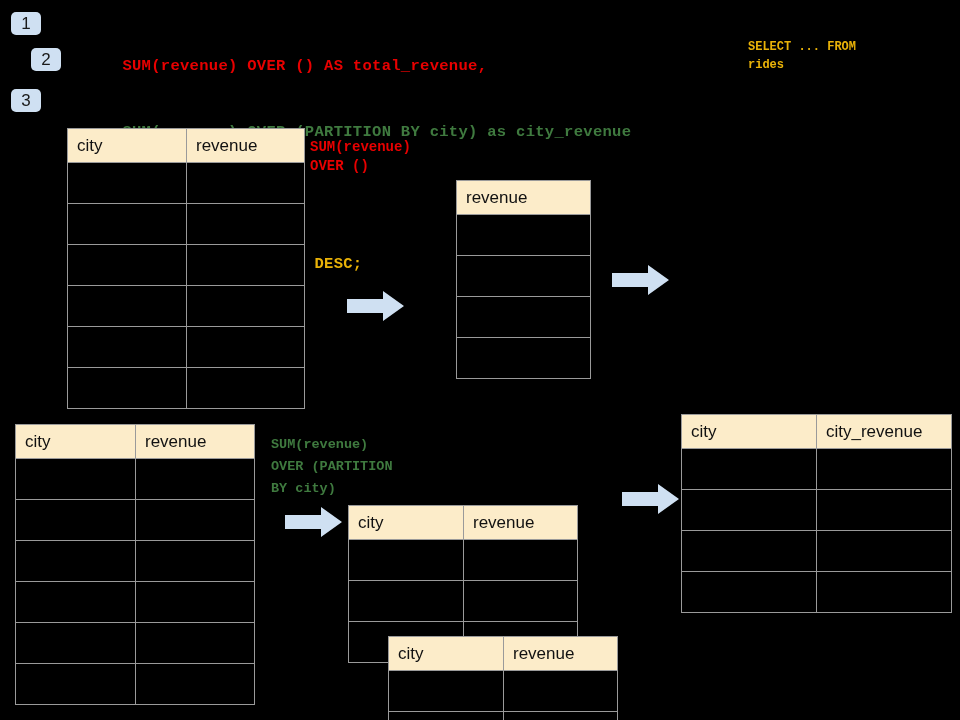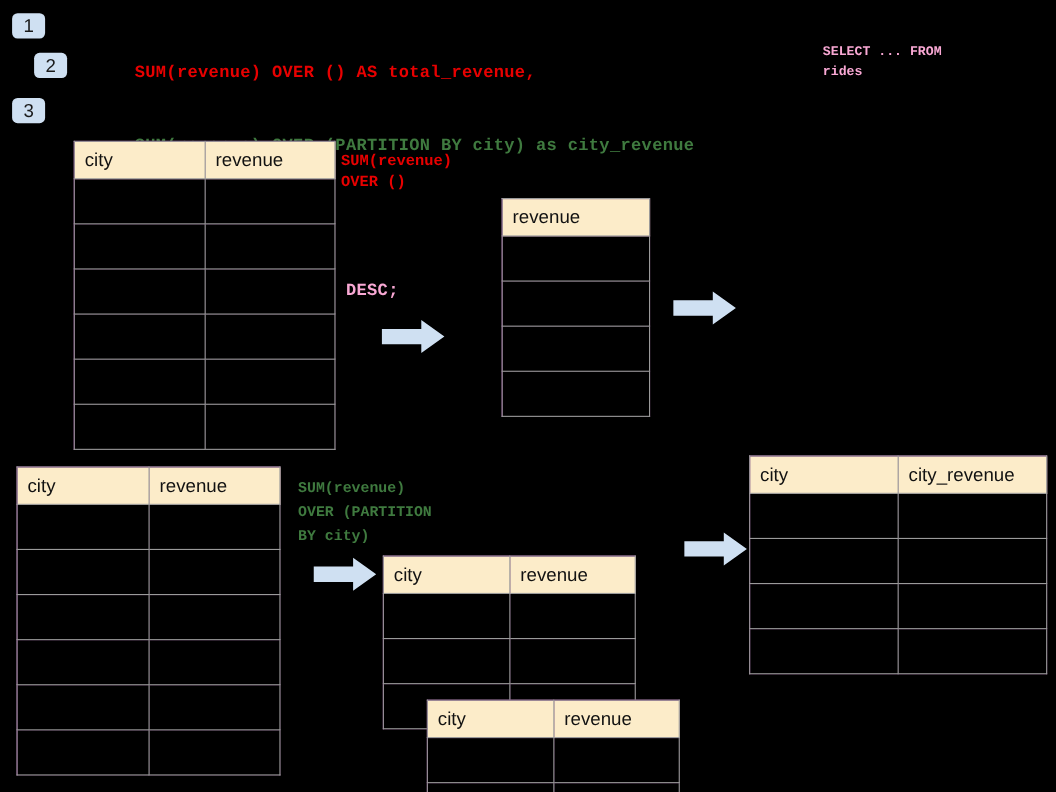--- a/index.html
+++ b/index.html
@@ -36,21 +36,21 @@
     position: absolute;
     font-family: "Liberation Mono", "DejaVu Sans Mono", monospace;
     font-size: 15.5px;
     font-weight: bold;
     line-height: 22px;
     white-space: pre;
     letter-spacing: 0.3px;
   }
   .code-line { white-space: pre; }
 
-  .c-purple { color: #f9a8d4; }
+  .c-purple { color: #eab308; }
   .c-red    { color: #e80000; }
   .c-green  { color: #3f7a3f; }
 
   
   .note {
     position: absolute;
     font-family: "Liberation Mono", "DejaVu Sans Mono", monospace;
     font-size: 14px;
     font-weight: bold;
     line-height: 19px;
@@ -70,21 +70,21 @@
     font-size: 13.5px;
     font-weight: bold;
     line-height: 22px;
     white-space: pre;
   }
 
   
   .tbl {
     position: absolute;
     border-collapse: collapse;
-    background: #701a75;
+    background: #84cc16;
     table-layout: fixed;
   }
   .tbl th, .tbl td {
     border: 1px solid #9a9a9a;
     padding: 0;
     margin: 0;
   }
   .tbl th {
     background: #fcecc9;
     color: #111111;

